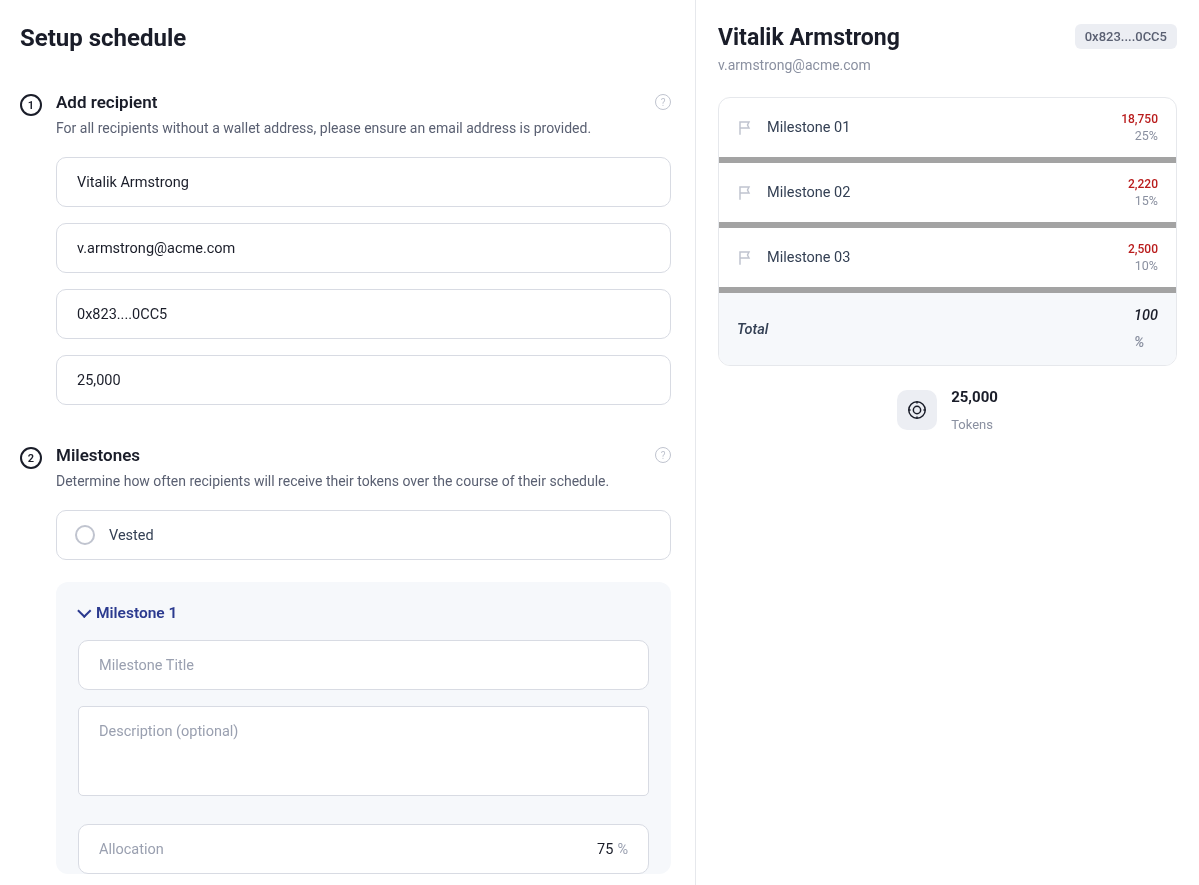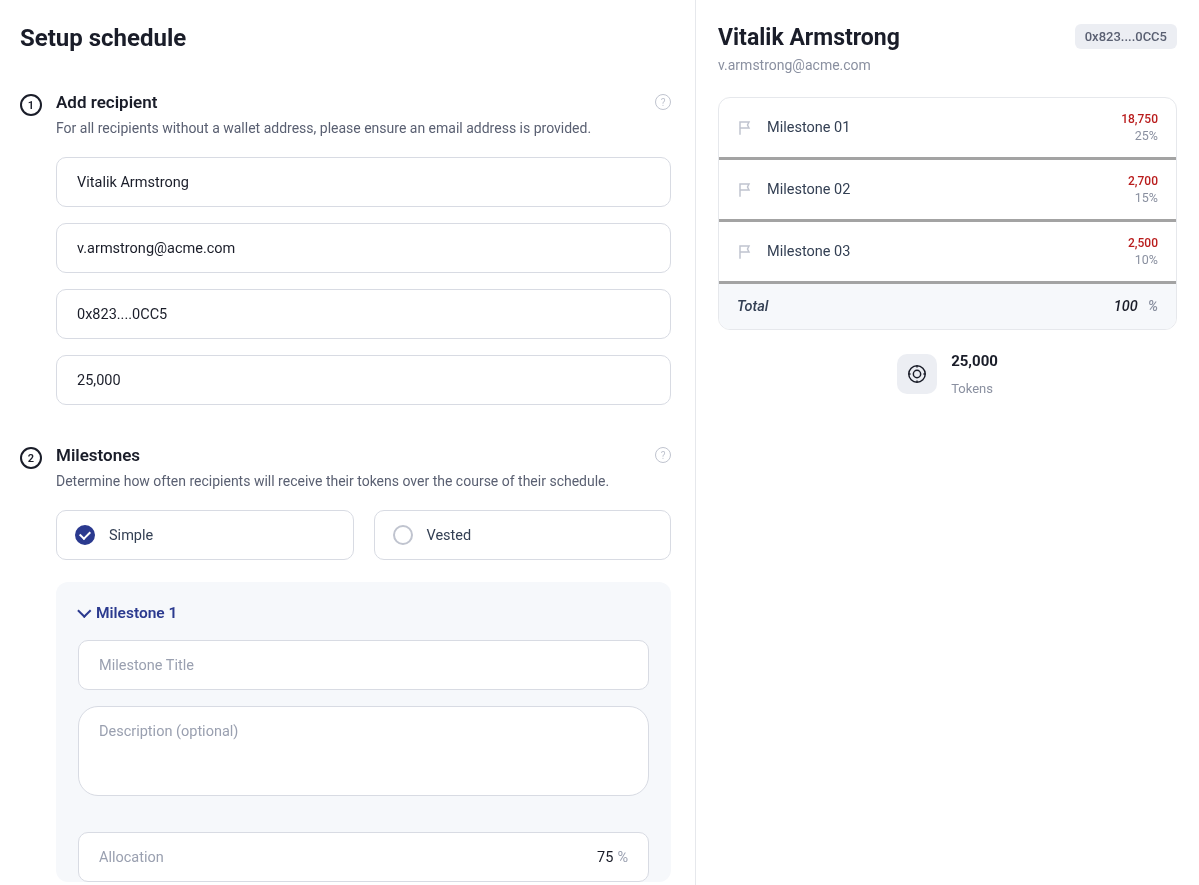--- a/index.html
+++ b/index.html
@@ -149,26 +149,26 @@
     content: "";
     width: 8px; height: 8px;
     border-left: 2px solid #2b3a8f;
     border-bottom: 2px solid #2b3a8f;
     transform: rotate(-45deg) translate(1px,-2px);
   }
   .textarea-field {
     width: 100%;
     height: 90px;
     border: 1px solid #d8dbe3;
-    border-radius: 20px;
+    border-radius: 5px;
     padding: 16px 20px;
     font-size: 14.5px;
     color: #1a1d29;
     background: #fff;
-    margin-bottom: 32px;
+    margin-bottom: 24px;
     outline: none;
     resize: none;
     font-family: inherit;
   }
   .textarea-field::placeholder { color: #9aa0b0; }
   .alloc-row {
     width: 100%;
     height: 50px;
     border: 1px solid #d8dbe3;
     border-radius: 10px;
@@ -201,35 +201,35 @@
   .recipient-email { font-size: 14px; color: #8a90a0; margin-bottom: 24px; }
   .summary-card {
     border: 1px solid #e6e8ec;
     border-radius: 12px;
     overflow: hidden;
     margin-bottom: 22px;
   }
   .summary-row {
     display: flex; align-items: center; justify-content: space-between;
     padding: 14px 18px;
-    border-bottom: 3px solid #a3a3a3;
+    border-bottom: 6px solid #a3a3a3;
   }
   .summary-row:last-child { border-bottom: none; font-style: italic; }
   .summary-row.total { background: #f6f8fb; }
   .summary-left { display: flex; align-items: center; gap: 12px; }
   .flag-icon {
     width: 18px; height: 18px; flex-shrink: 0;
   }
   .flag-icon svg { width: 18px; height: 18px; display:block; }
   .summary-name { font-size: 14.5px; color: #344054; }
   .summary-right { text-align: right; }
   .summary-amount { font-size: 12px; color: #b91c1c; font-weight: 500; }
   .summary-pct { font-size: 12.5px; color: #8a90a0; margin-top: 2px; }
   .total-label { font-size: 14.5px; color: #344054; font-weight: 500; }
-  .total-value { font-size: 14.5px; color: #1a1d29; font-weight: 500; display:flex; gap:10px; align-items:baseline;}
+  .total-value { font-size: 14.5px; color: #1a1d29; font-weight: 500; display:flex; gap:10px; align-items:baseline;flex-direction:column;}
   .total-value .pct { color: #8a90a0; }
 
   .totals-row {
     display: flex; justify-content: center; gap: 48px;
   }
   .total-item { display: flex; align-items: center; gap: 14px; }
   .total-icon {
     width: 40px; height: 40px; border-radius: 10px; background: #eceef3;
     display: flex; align-items: center; justify-content: center;
   }
@@ -262,24 +262,20 @@
   <div class="section">
     <div class="step-badge">2</div>
     <div class="section-body">
       <div class="section-header">
         <div class="section-title">Milestones</div>
         <div class="help-icon">?</div>
       </div>
       <div class="section-desc">Determine how often recipients will receive their tokens over the course of their schedule.</div>
 
       <div class="radio-row">
-        <div class="radio-card">
-          <div class="radio-circle checked"></div>
-          <span class="radio-label">Simple</span>
-        </div>
         <div class="radio-card">
           <div class="radio-circle"></div>
           <span class="radio-label">Vested</span>
         </div>
       </div>
 
       <div class="milestone-panel">
         <div class="milestone-header">
           <span class="chevron-down"></span>
           <span>Milestone 1</span>
@@ -323,21 +319,21 @@
     <div class="summary-row">
       <div class="summary-left">
         <span class="flag-icon">
           <svg viewBox="0 0 24 24" fill="none" stroke="#c0c4cf" stroke-width="2">
               <path d="M4 21V4h12l-2 4 2 4H4"></path>
             </svg>
         </span>
         <span class="summary-name">Milestone 02</span>
       </div>
       <div class="summary-right">
-        <div class="summary-amount">2,700</div>
+        <div class="summary-amount">2,220</div>
         <div class="summary-pct">15%</div>
       </div>
     </div>
     <div class="summary-row">
       <div class="summary-left">
         <span class="flag-icon">
           <svg viewBox="0 0 24 24" fill="none" stroke="#c0c4cf" stroke-width="2">
               <path d="M4 21V4h12l-2 4 2 4H4"></path>
             </svg>
         </span>

